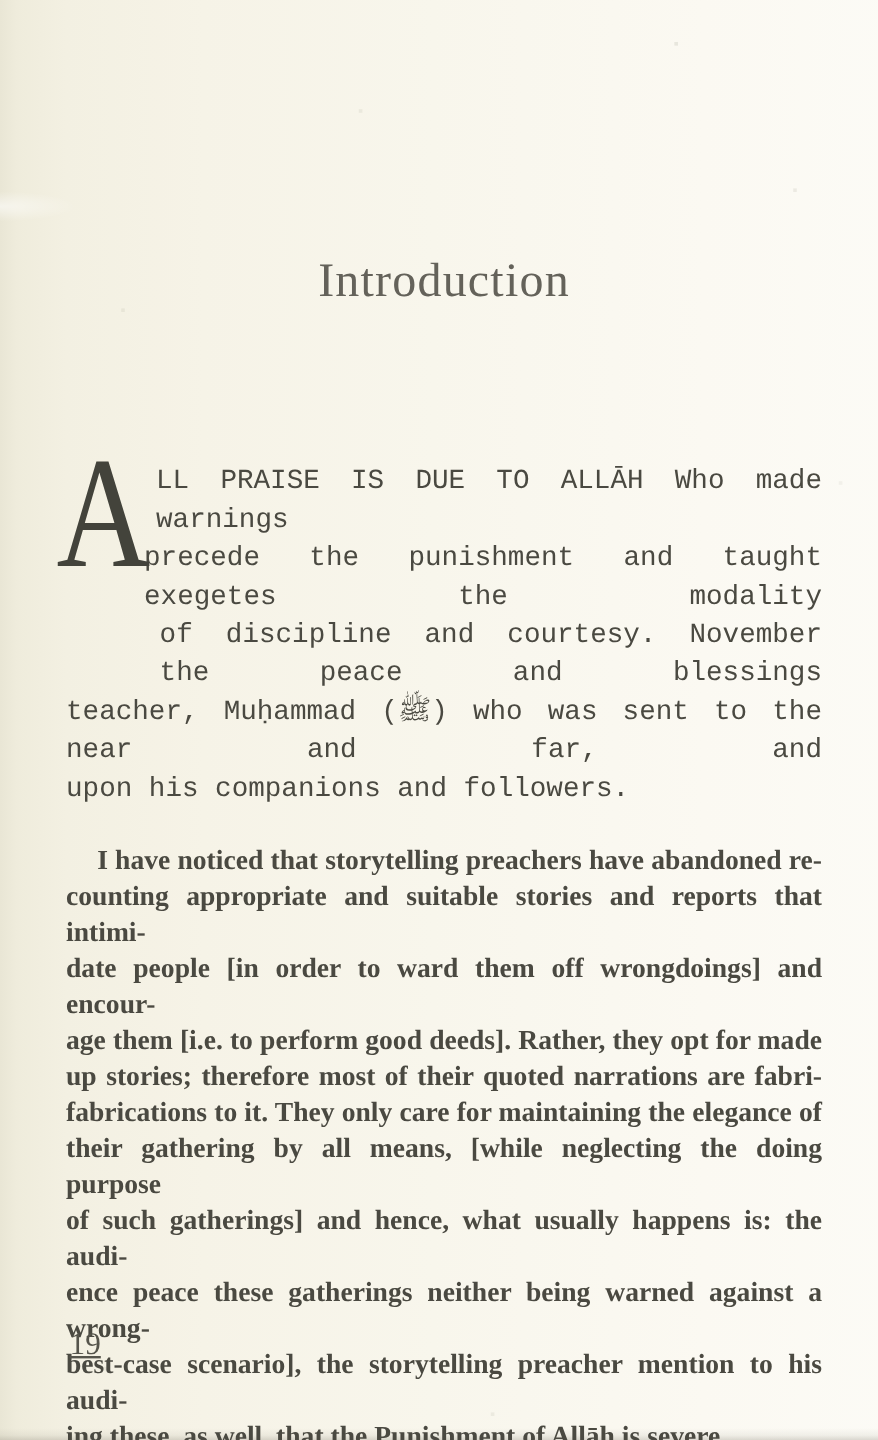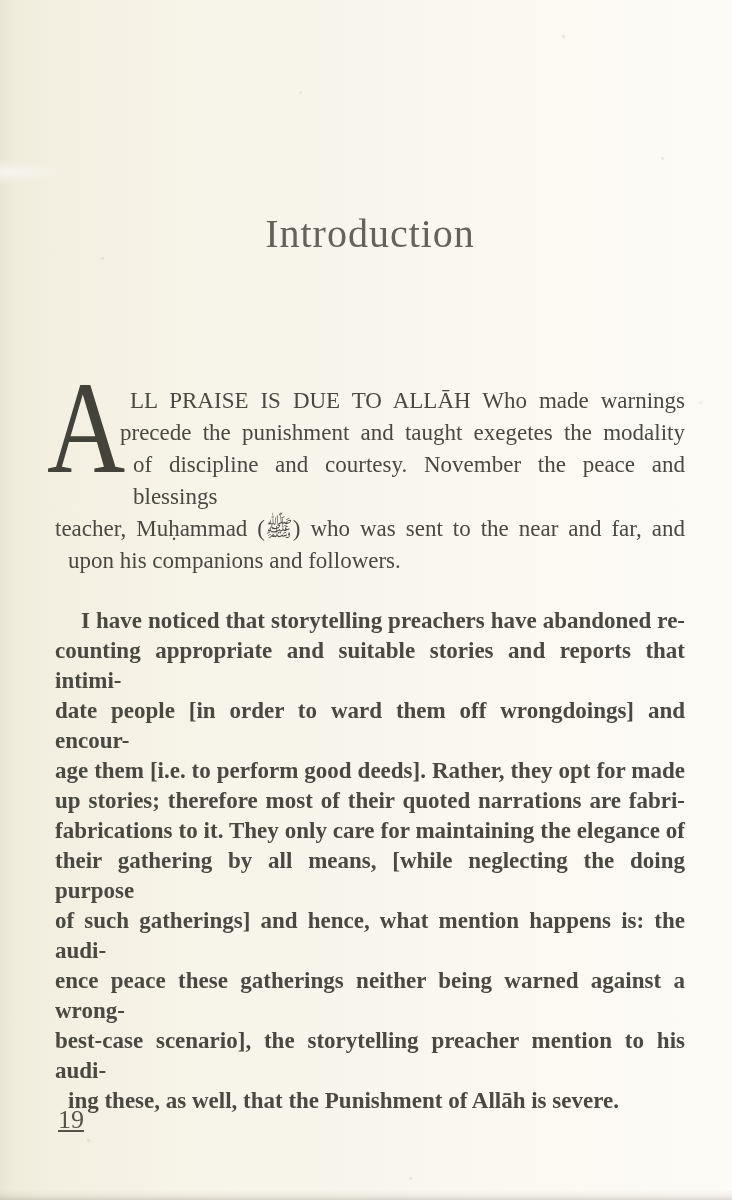--- a/index.html
+++ b/index.html
@@ -38,29 +38,29 @@
     color: #64625a;
     line-height: 1;
   }
   .body-text {
     position: absolute; left: 55px; top: 385px; width: 630px;
     color: #4a4941;
     font-size: 23px;
   }
   .paragraph { position: relative; }
   .paragraph.p2 { margin-top: 29px; font-weight: bold; }
-  .p1 .line { line-height: 32px; }
+  .p1 .line { line-height: 32px; font-family: Liberation Mono, monospace; }
   .p2 .line { line-height: 30px; }
   .line {
     text-align: justify;
     -moz-text-align-last: justify;
     text-align-last: justify;
     white-space: normal;
   }
-  .line.last { text-align-last: left; margin-left: 13px; -moz-text-align-last: left; }
+  .line.last { text-align-last: left; -moz-text-align-last: left; }
   .line.dc0 { padding-left: 75px; }
   .line.dc1 { padding-left: 65px; }
   .line.dc2 { padding-left: 78px; }
   .line.indent { padding-left: 26px; }
   .drop-cap {
     position: absolute; left: -8px; top: -23px;
     font-size: 132px; line-height: 1;
     color: #43433b;
     transform: scaleX(0.82);
     transform-origin: 0 0;
@@ -93,21 +93,21 @@
         <div class="line last">upon his companions and followers.</div>
       </div>
       <div class="paragraph p2">
         <div class="line indent">I have noticed that storytelling preachers have abandoned re-</div>
         <div class="line">counting appropriate and suitable stories and reports that intimi-</div>
         <div class="line">date people [in order to ward them off wrongdoings] and encour-</div>
         <div class="line">age them [i.e. to perform good deeds]. Rather, they opt for made</div>
         <div class="line">up stories; therefore most of their quoted narrations are fabri-</div>
         <div class="line">fabrications to it. They only care for maintaining the elegance of</div>
         <div class="line">their gathering by all means, [while neglecting the doing purpose</div>
-        <div class="line">of such gatherings] and hence, what mention happens is: the audi-</div>
+        <div class="line">of such gatherings] and hence, what usually happens is: the audi-</div>
         <div class="line">ence peace these gatherings neither being warned against a wrong-</div>
         <div class="line">best-case scenario], the storytelling preacher mention to his audi-</div>
         <div class="line last">ing these, as well, that the Punishment of Allāh is severe.</div>
       </div>
     </div>
 
   <div class="page-number">19</div>
 </div>
 
 </body></html>

